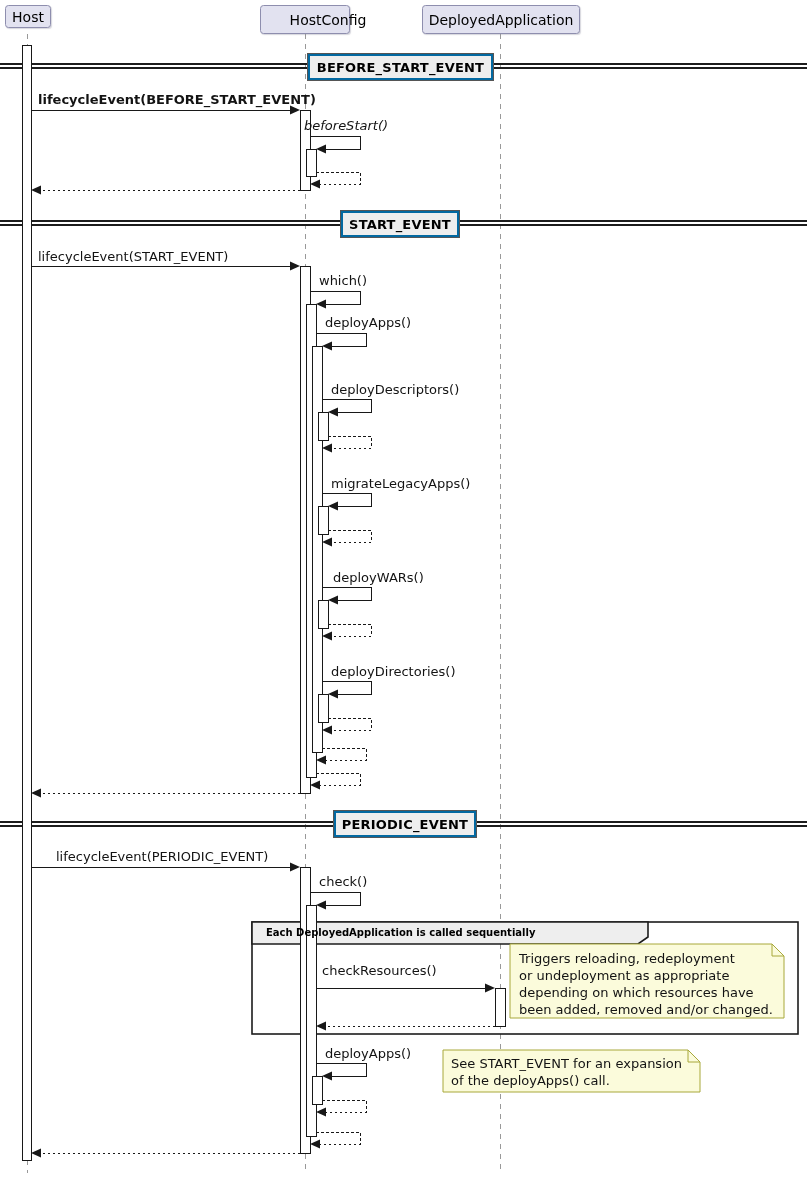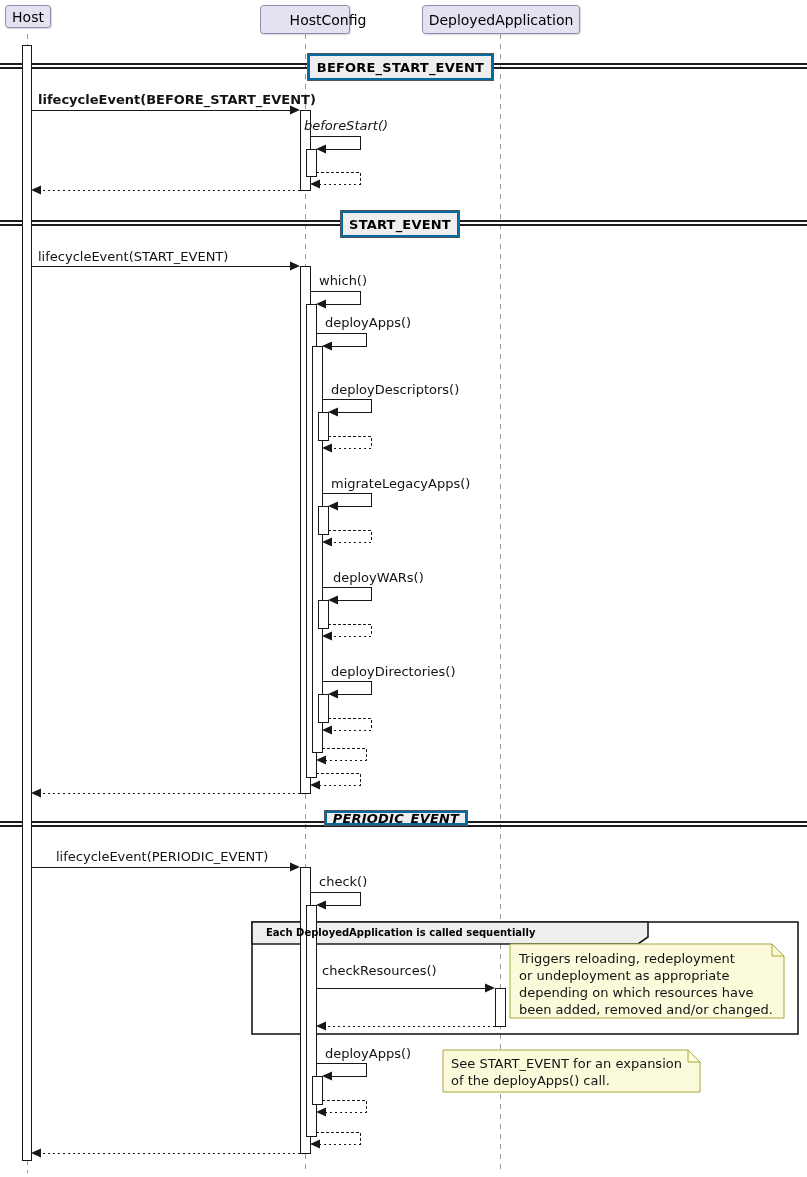--- a/index.html
+++ b/index.html
@@ -146,21 +146,21 @@
   <div class="abs participant" style="left:422px;top:5px;width:158px;height:29px;">
     <span>DeployedApplication</span>
   </div>
 
   <div class="abs divider-box" style="left:308px;top:54px;width:185px;height:26px;">
     <span>BEFORE_START_EVENT</span>
   </div>
   <div class="abs divider-box" style="left:341px;top:211px;width:118px;height:26px;">
     <span>START_EVENT</span>
   </div>
-  <div class="abs divider-box" style="left:325px;top:811px;width:142px;height:14px;font-style:italic;">
+  <div class="abs divider-box" style="left:334px;top:811px;width:142px;height:26px;">
     <span>PERIODIC_EVENT</span>
   </div>
 
   <div class="abs msg-label" style="left:38px;top:92px;font-weight:bold;">lifecycleEvent(BEFORE_START_EVENT)</div>
   <div class="abs msg-label" style="left:304px;top:118px;font-style:italic;">beforeStart()</div>
   <div class="abs msg-label" style="left:38px;top:249px;">lifecycleEvent(START_EVENT)</div>
   <div class="abs msg-label" style="left:319px;top:273px;">which()</div>
   <div class="abs msg-label" style="left:325px;top:315px;">deployApps()</div>
   <div class="abs msg-label" style="left:331px;top:382px;">deployDescriptors()</div>
   <div class="abs msg-label" style="left:331px;top:476px;">migrateLegacyApps()</div>

